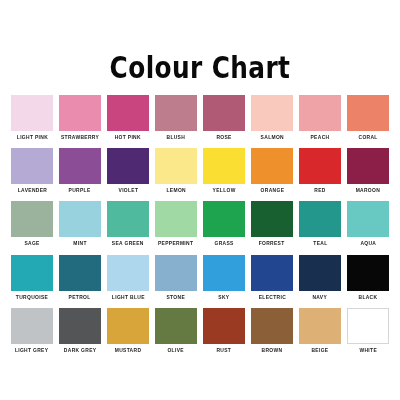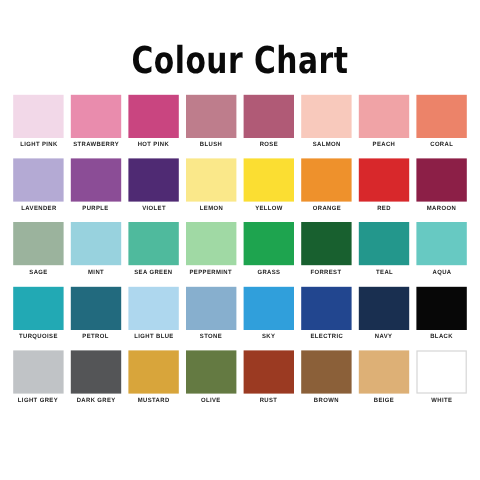--- a/index.html
+++ b/index.html
@@ -10,21 +10,21 @@
     width: 400px;
     height: 400px;
     background: #ffffff;
     font-family: "Liberation Sans", sans-serif;
     overflow: hidden;
   }
   #chart-root {
     width: 400px;
     height: 400px;
     box-sizing: border-box;
-    padding: 0;
+    padding: 16px;
     display: flex;
     flex-direction: column;
     align-items: center;
   }
   #chart-title {
     margin-top: 36px;
     margin-bottom: 12px;
     font-family: "DejaVu Sans", sans-serif;
     font-size: 31px;
     font-weight: 700;

